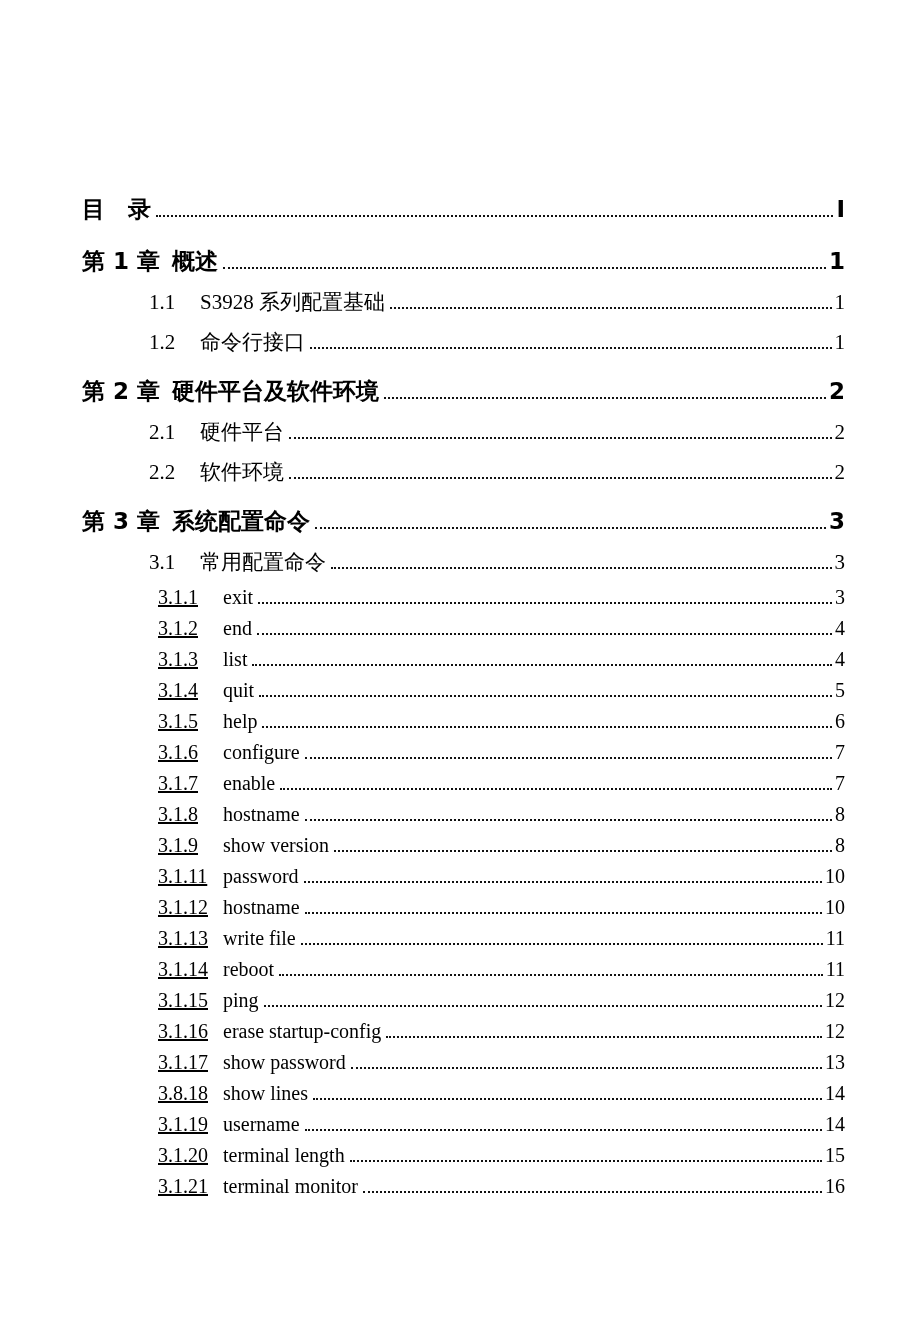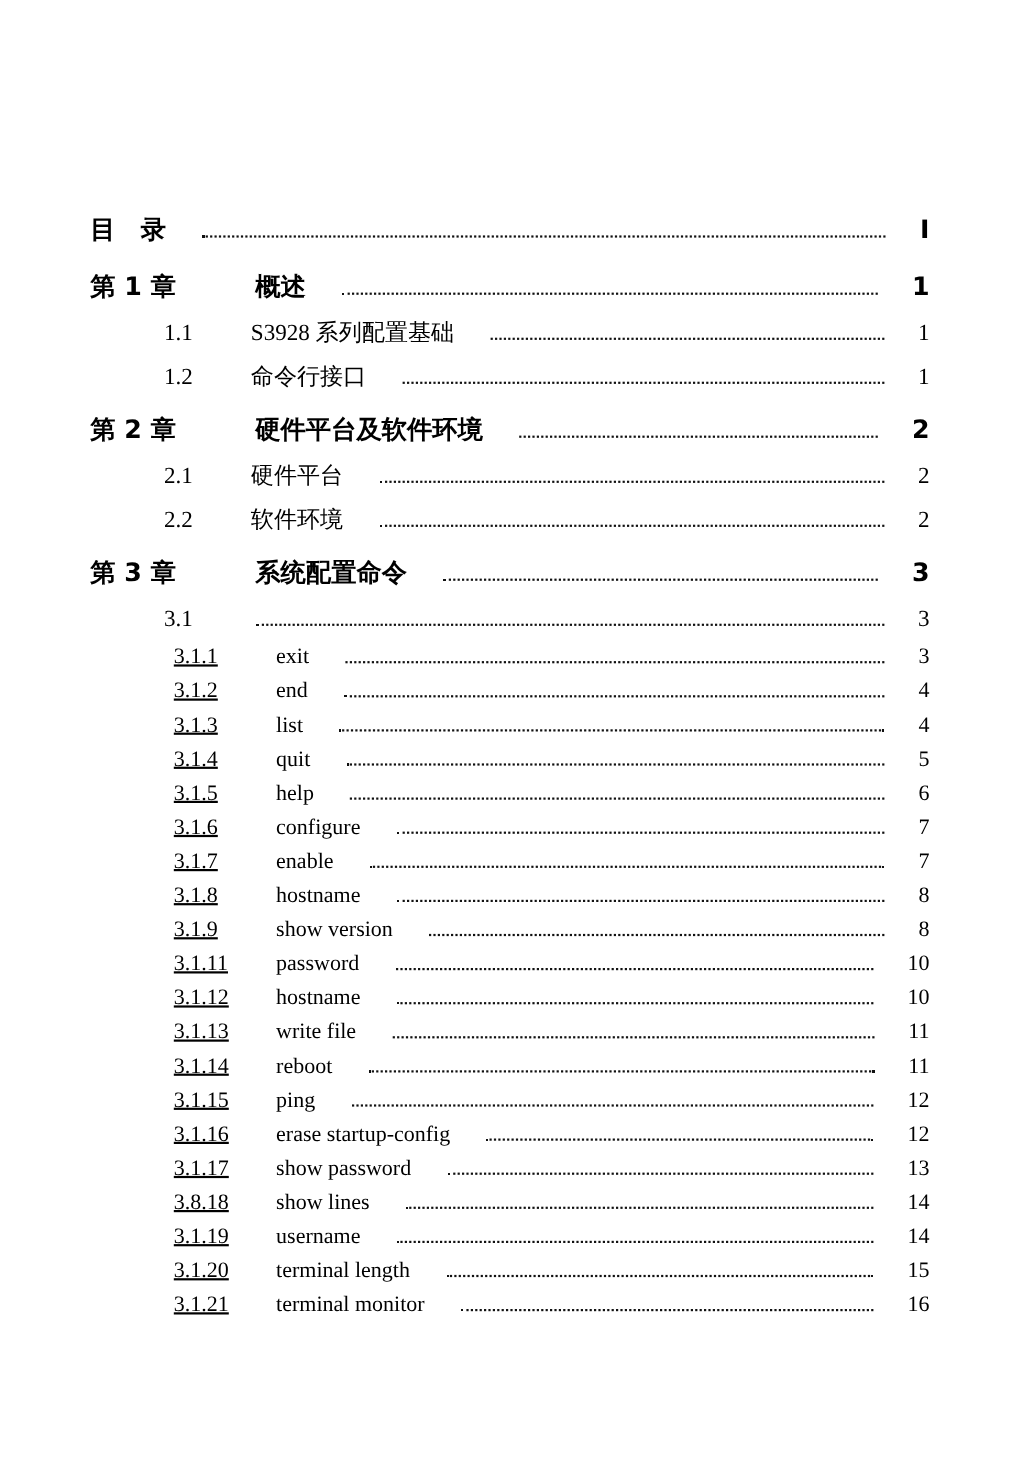--- a/index.html
+++ b/index.html
@@ -15,21 +15,20 @@
   .toc {
     position: absolute;
     left: 82px;
     top: 194px;
     width: 763px;
   }
   .row {
     display: flex;
     align-items: baseline;
     white-space: nowrap;
-    gap: 28px;
   }
   .dots {
     flex: 1 1 auto;
     border-bottom: 2px dotted #111111;
     margin: 0 3px 0 5px;
     min-width: 20px;
   }
   
   .row.heading {
     font-family: "DejaVu Sans", "Liberation Sans", sans-serif;
@@ -42,21 +41,21 @@
   
   .row.chapter {
     font-family: "DejaVu Sans", "Liberation Sans", sans-serif;
     font-weight: bold;
     font-size: 23px;
     line-height: 30px;
     margin-top: 14px;
     margin-bottom: 6px;
   }
   .row.chapter .dots { border-bottom-width: 2.6px; }
-  .row.chapter .num { margin-right: 44px; }
+  .row.chapter .num { margin-right: 12px; }
   
   .row.section {
     font-family: "Liberation Serif", "DejaVu Serif", serif;
     font-size: 21px;
     line-height: 40px;
     padding-left: 45px;
   }
   .row.section .num { width: 51px; flex: 0 0 auto; margin-left: 22px; }
   
   .row.subsection {
@@ -118,20 +117,21 @@
     <span class="pg">2</span>
   </div>
         <div class="row chapter">
     <span class="num">第 3 章</span>
     <span class="title">系统配置命令</span>
     <span class="dots"></span>
     <span class="pg">3</span>
   </div>
         <div class="row section">
     <span class="num">3.1</span>
+    <span class="title">常用配置命令</span>
     <span class="dots"></span>
     <span class="pg">3</span>
   </div>
         <div class="row subsection">
     <span class="num">3.1.1</span>
     <span class="title">exit</span>
     <span class="dots"></span>
     <span class="pg">3</span>
   </div>
         <div class="row subsection">

